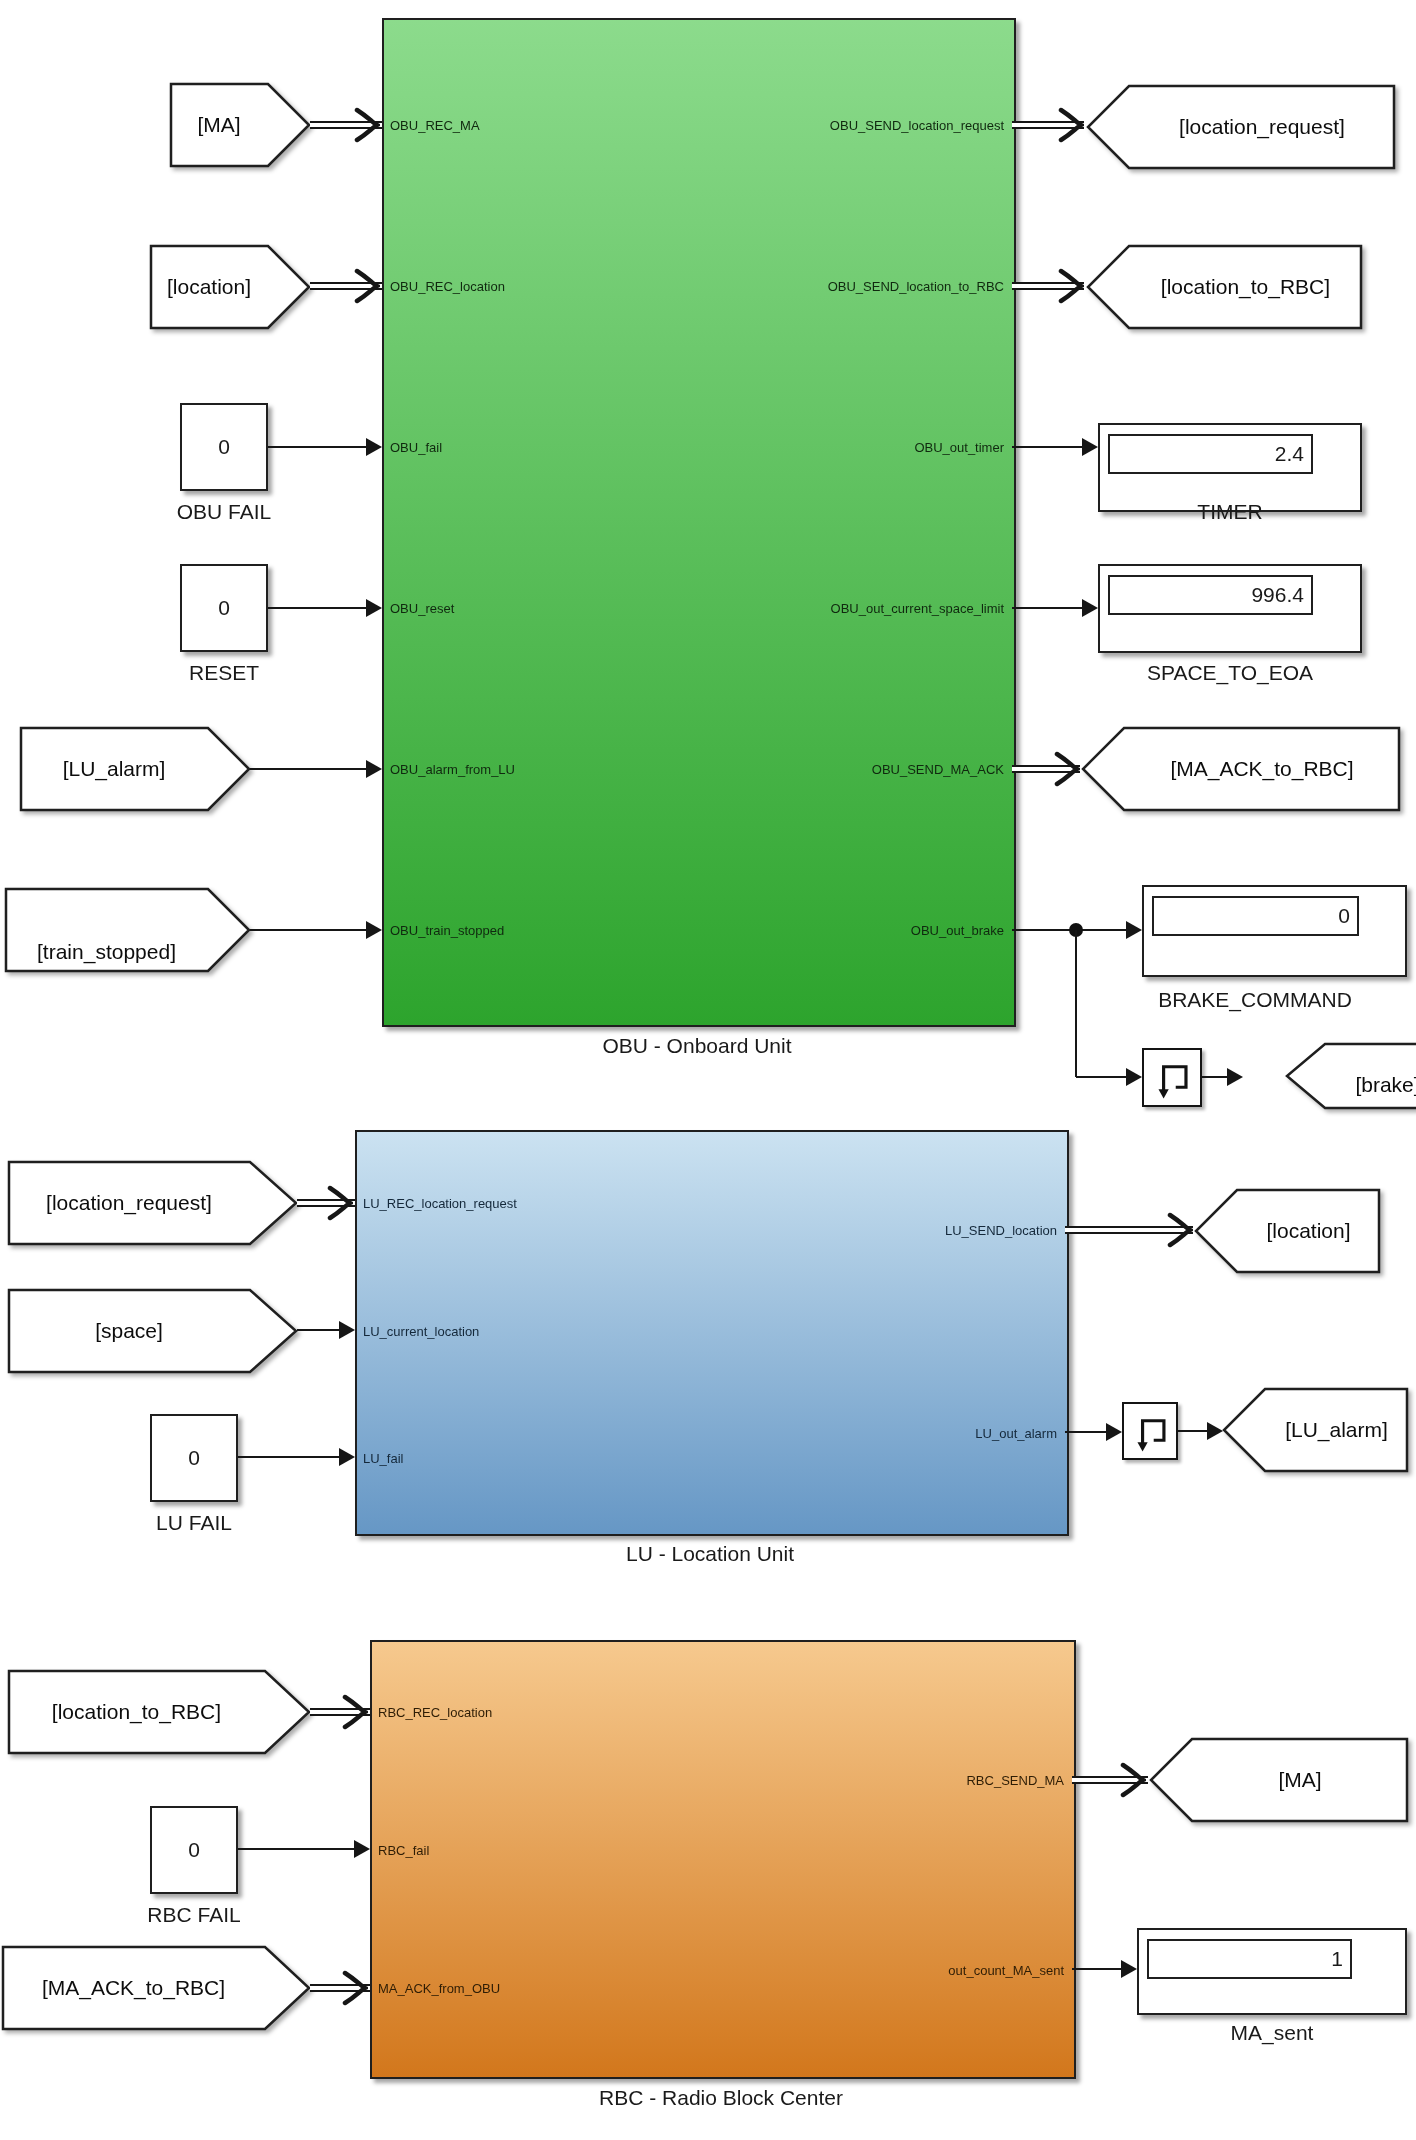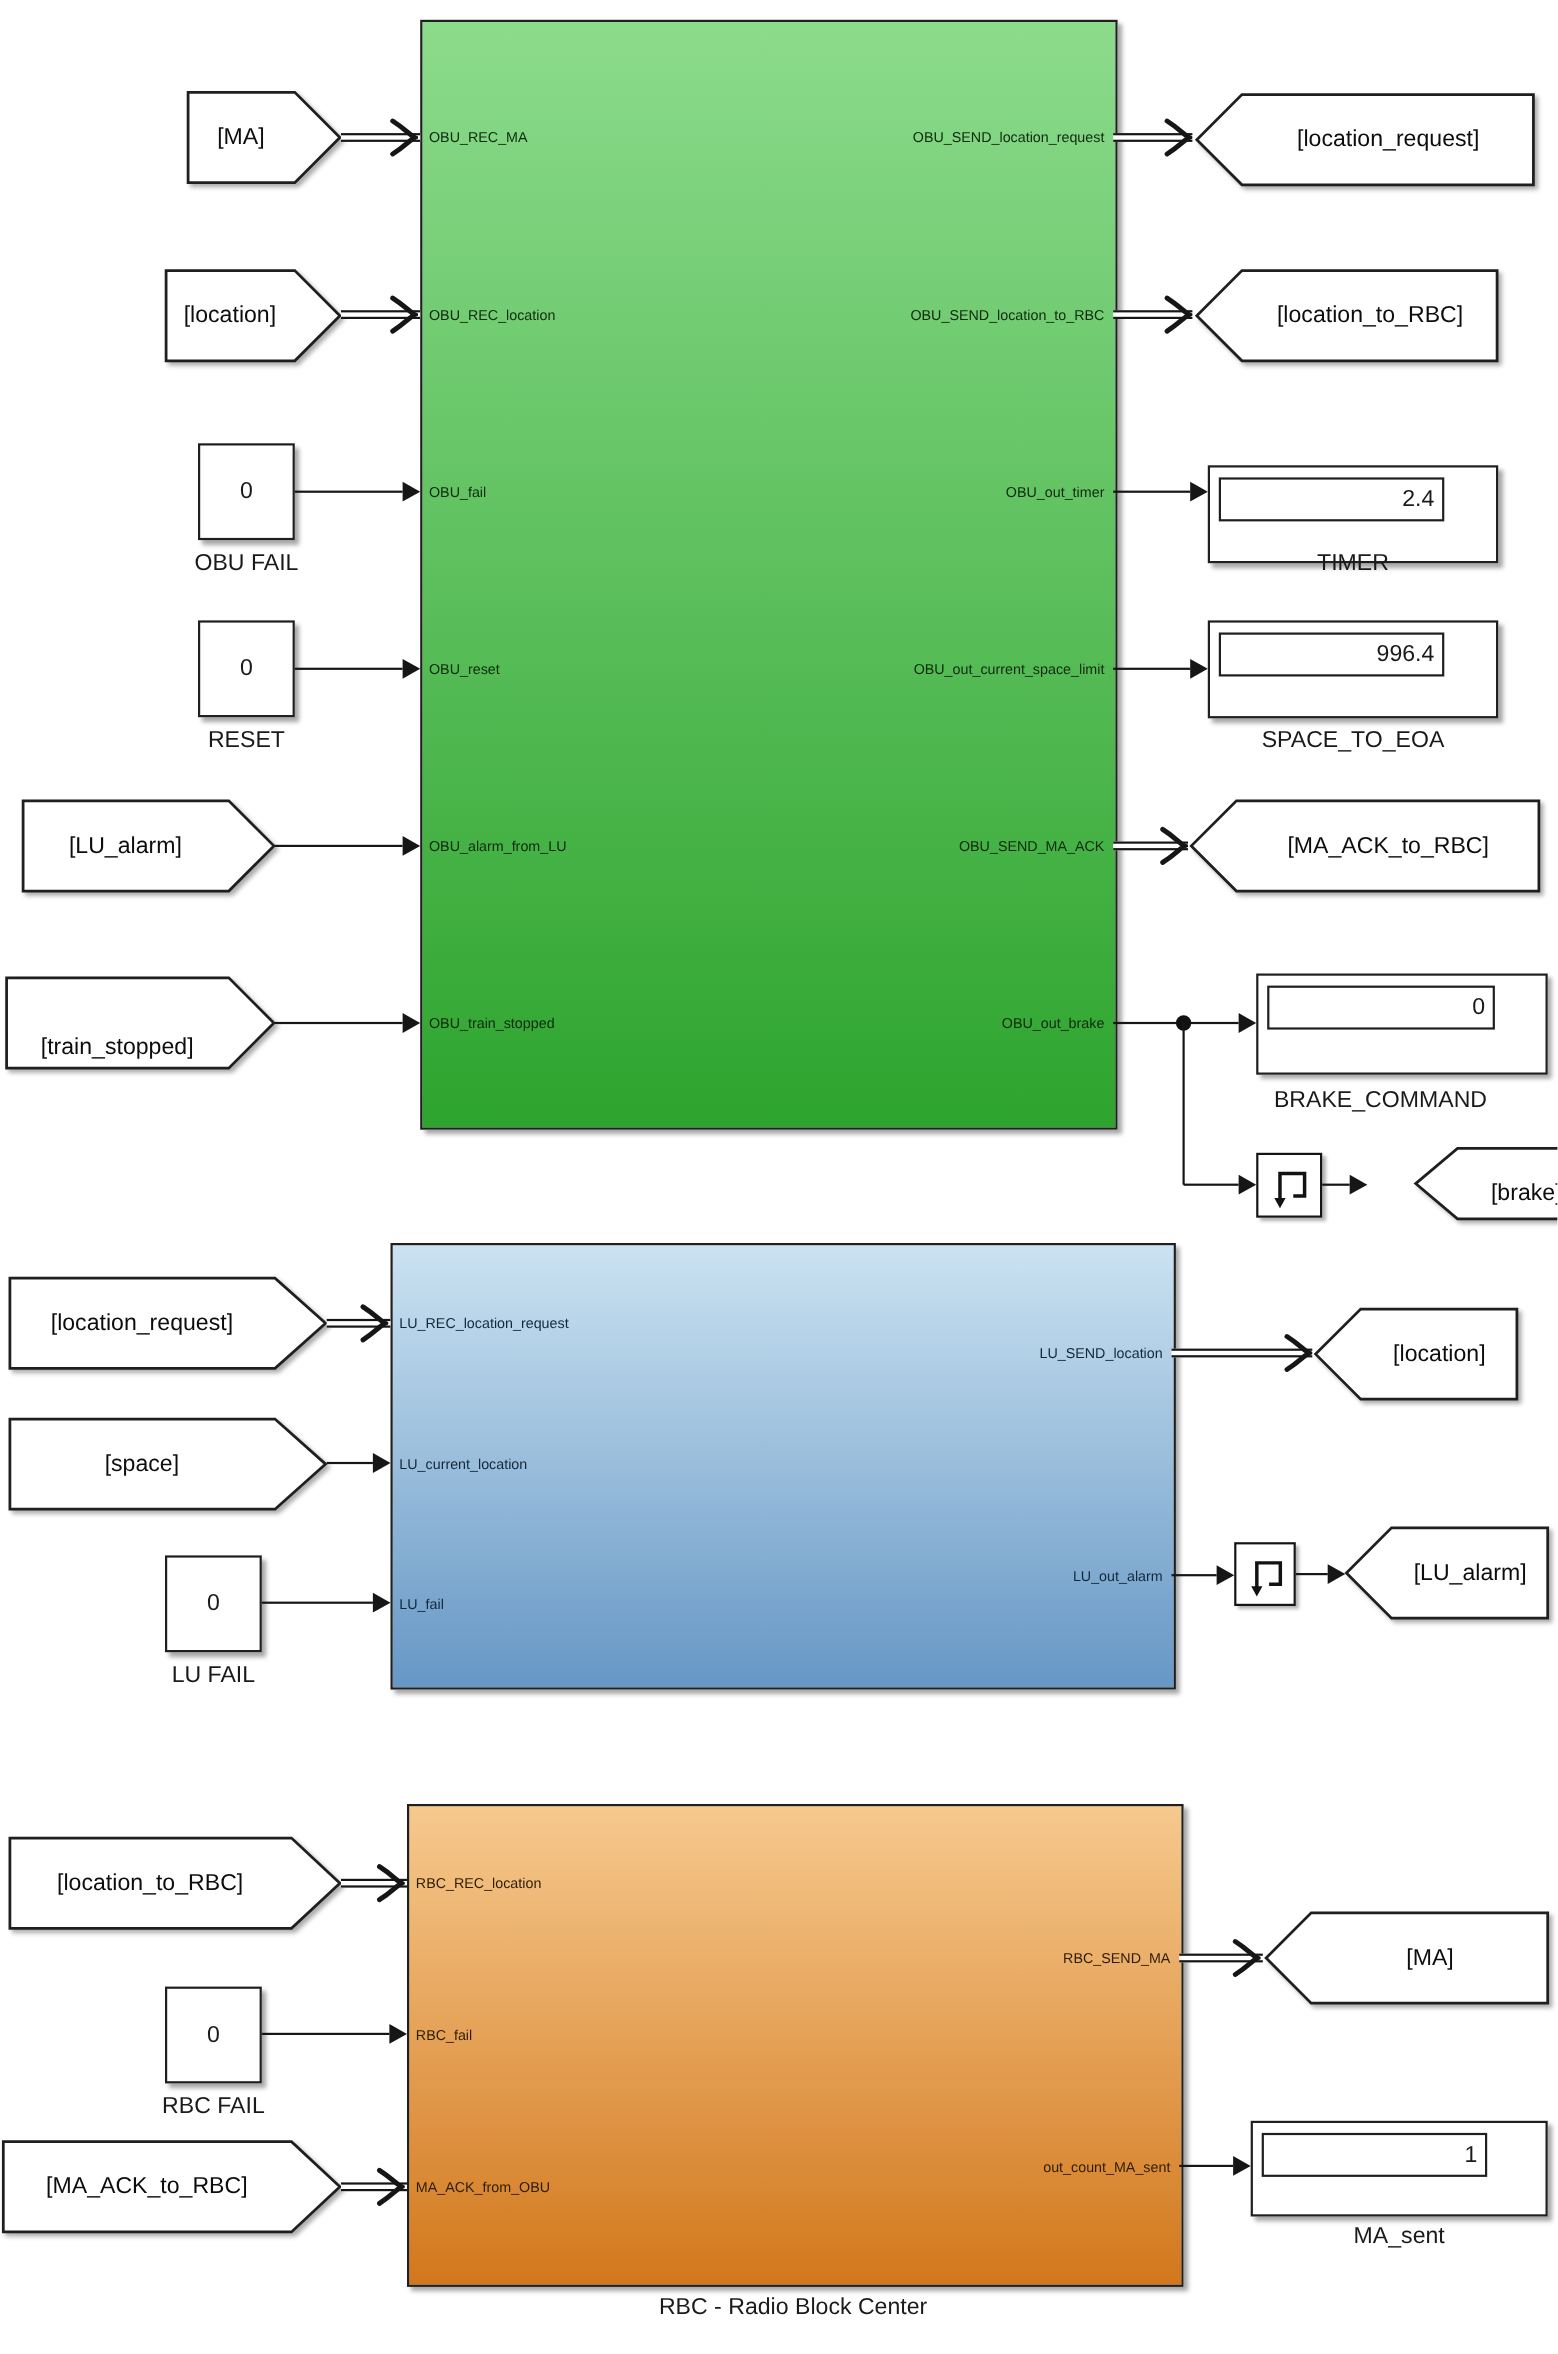--- a/index.html
+++ b/index.html
@@ -60,20 +60,21 @@
     box-shadow:3px 3px 3px rgba(0,0,0,0.3);
   }
   .rt svg{display:block;width:100%;height:100%;}
 </style>
 </head>
 <body>
 
 <div class="canvas">
 
   <div class="block" style="left:382px;top:18px;width:630px;height:1005px;background:linear-gradient(#8CDB8C,#2DA42D);"></div>
+  <div class="caption" style="left:382px;top:1034px;width:630px;">OBU - Onboard Unit</div>
 
   <div class="pl obu-txt" style="left:390px;top:125px;">OBU_REC_MA</div>
   <div class="pl obu-txt" style="left:390px;top:286px;">OBU_REC_location</div>
   <div class="pl obu-txt" style="left:390px;top:447px;">OBU_fail</div>
   <div class="pl obu-txt" style="left:390px;top:608px;">OBU_reset</div>
   <div class="pl obu-txt" style="left:390px;top:769px;">OBU_alarm_from_LU</div>
   <div class="pl obu-txt" style="left:390px;top:930px;">OBU_train_stopped</div>
 
   <div class="pl right obu-txt" style="right:412px;top:125px;">OBU_SEND_location_request</div>
   <div class="pl right obu-txt" style="right:412px;top:286px;">OBU_SEND_location_to_RBC</div>
@@ -214,20 +215,21 @@
   <div class="wire" style="left:1202px;top:1075.75px;width:25px;"></div>
   <div class="ah" style="left:1227px;top:1068px;"></div>
   <div class="tag" style="left:1286px;top:1043px;width:164px;height:84px;">
     <svg width="164" height="66" viewBox="0 0 164 66">
         <polygon points="39,1 163,1 163,65 39,65 1,33"></polygon>
       </svg>
     <div class="lbl" style="left:39px;width:125px;">[brake]</div>
   </div>
 
   <div class="block" style="left:355px;top:1130px;width:710px;height:402px;background:linear-gradient(#CBE2F1,#6697C5);"></div>
+  <div class="caption" style="left:355px;top:1542px;width:710px;">LU - Location Unit</div>
 
   <div class="pl lu-txt" style="left:363px;top:1203px;">LU_REC_location_request</div>
   <div class="pl lu-txt" style="left:363px;top:1331px;">LU_current_location</div>
   <div class="pl lu-txt" style="left:363px;top:1458px;">LU_fail</div>
   <div class="pl right lu-txt" style="right:359px;top:1230px;">LU_SEND_location</div>
   <div class="pl right lu-txt" style="right:359px;top:1433px;">LU_out_alarm</div>
 
   <div class="tag" style="left:8px;top:1161px;width:289px;height:84px;">
     <svg width="289" height="84" viewBox="0 0 289 84">
         <polygon points="1,1 242,1 288,42 242,83 1,83"></polygon>

